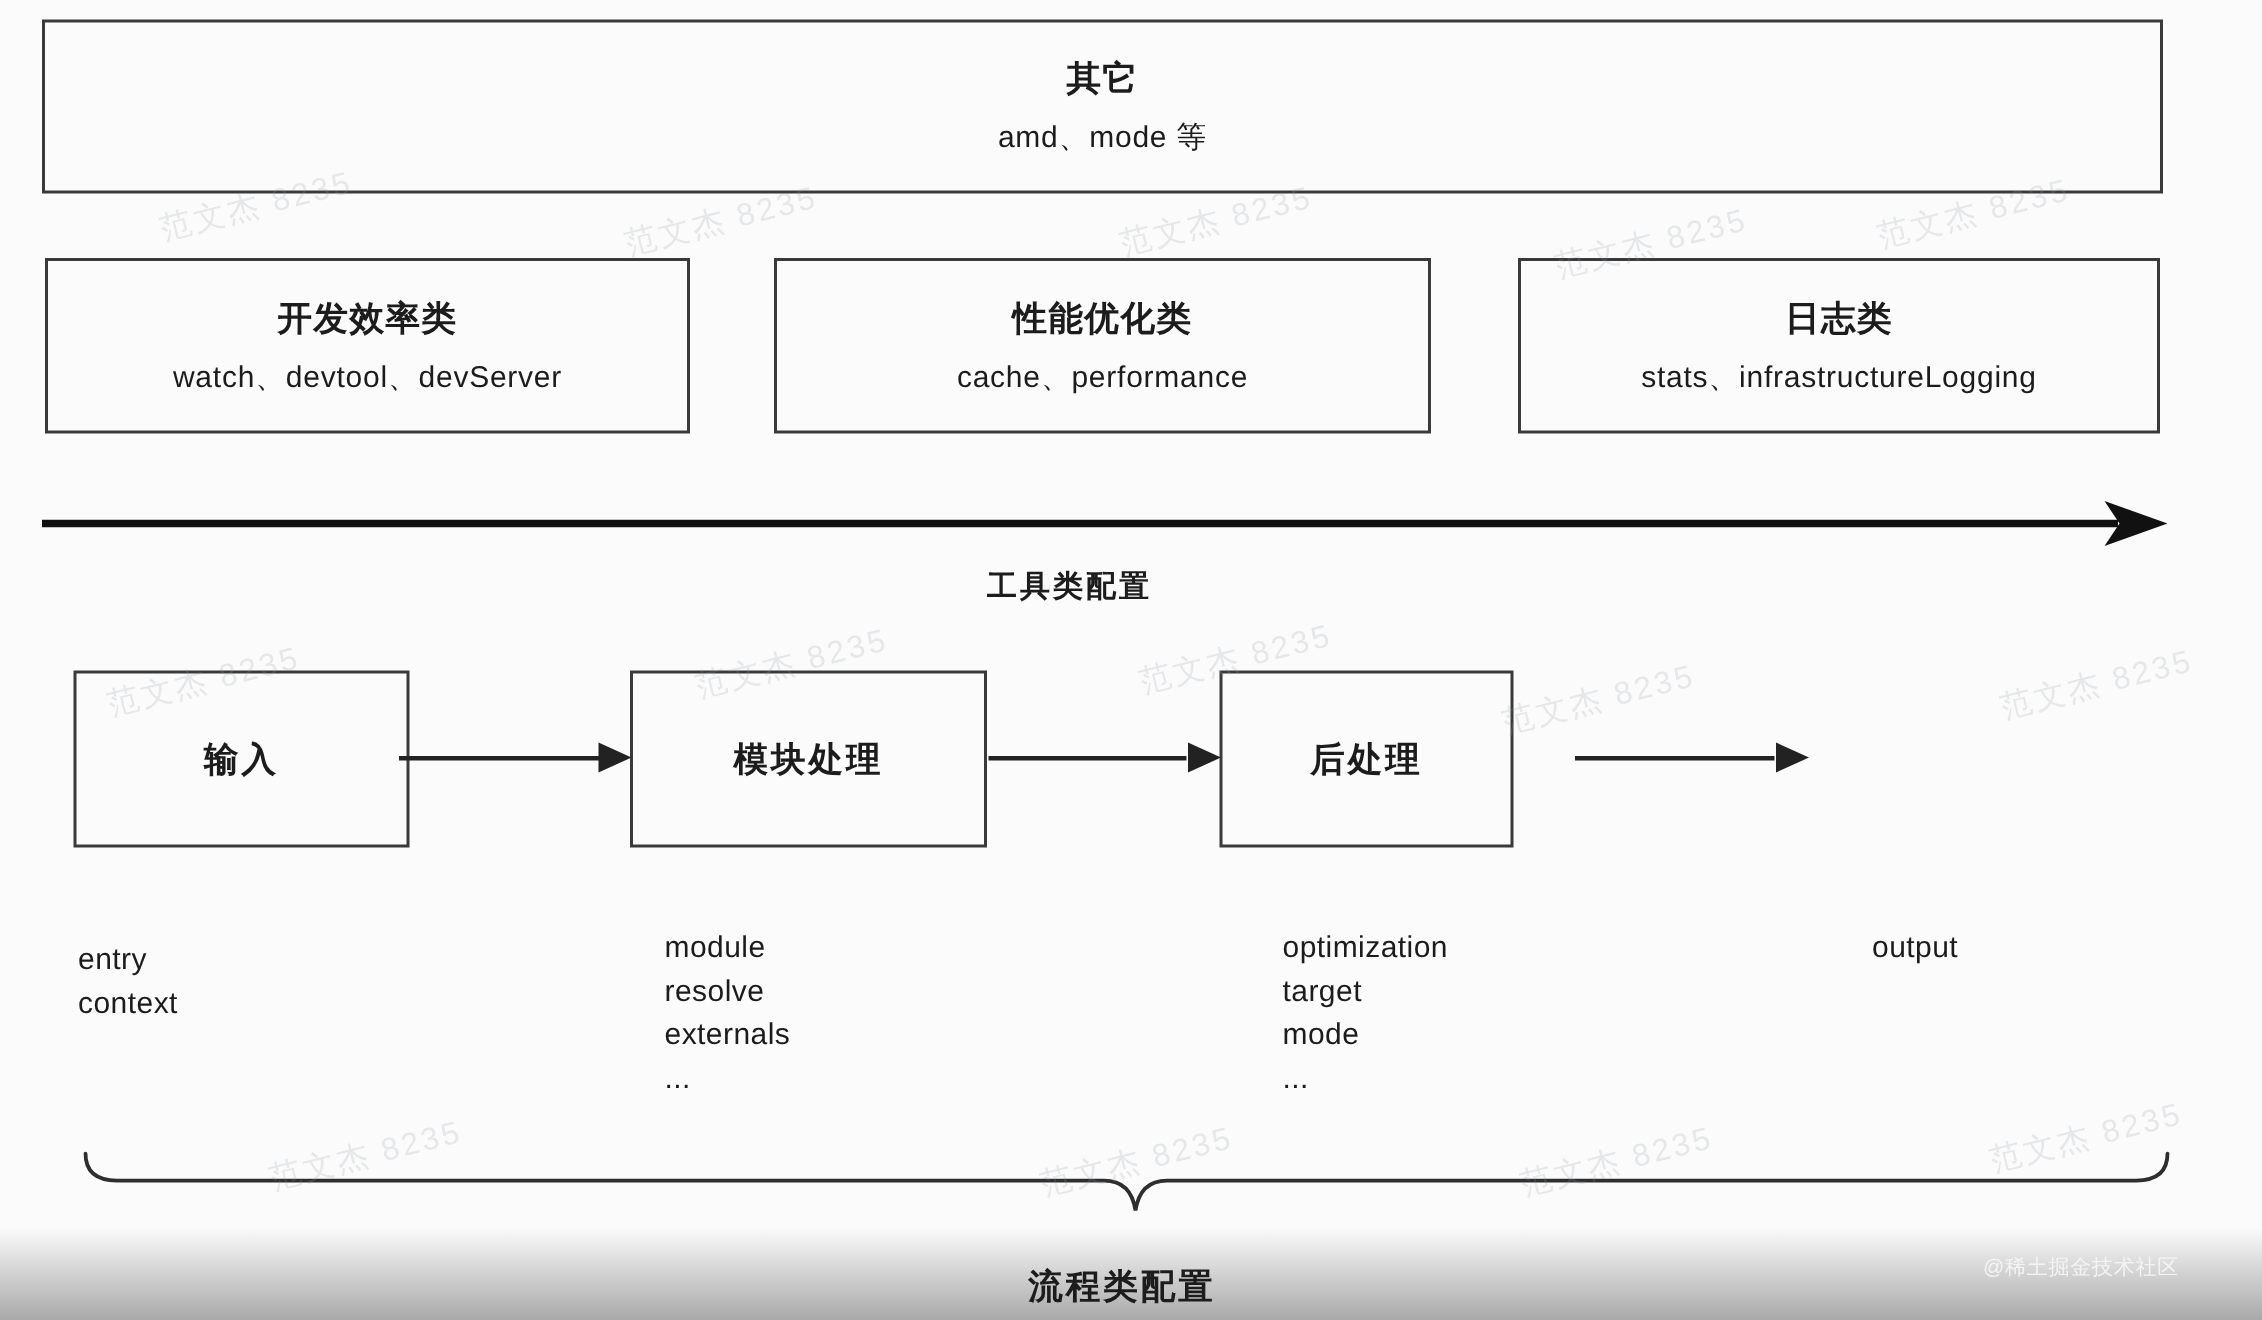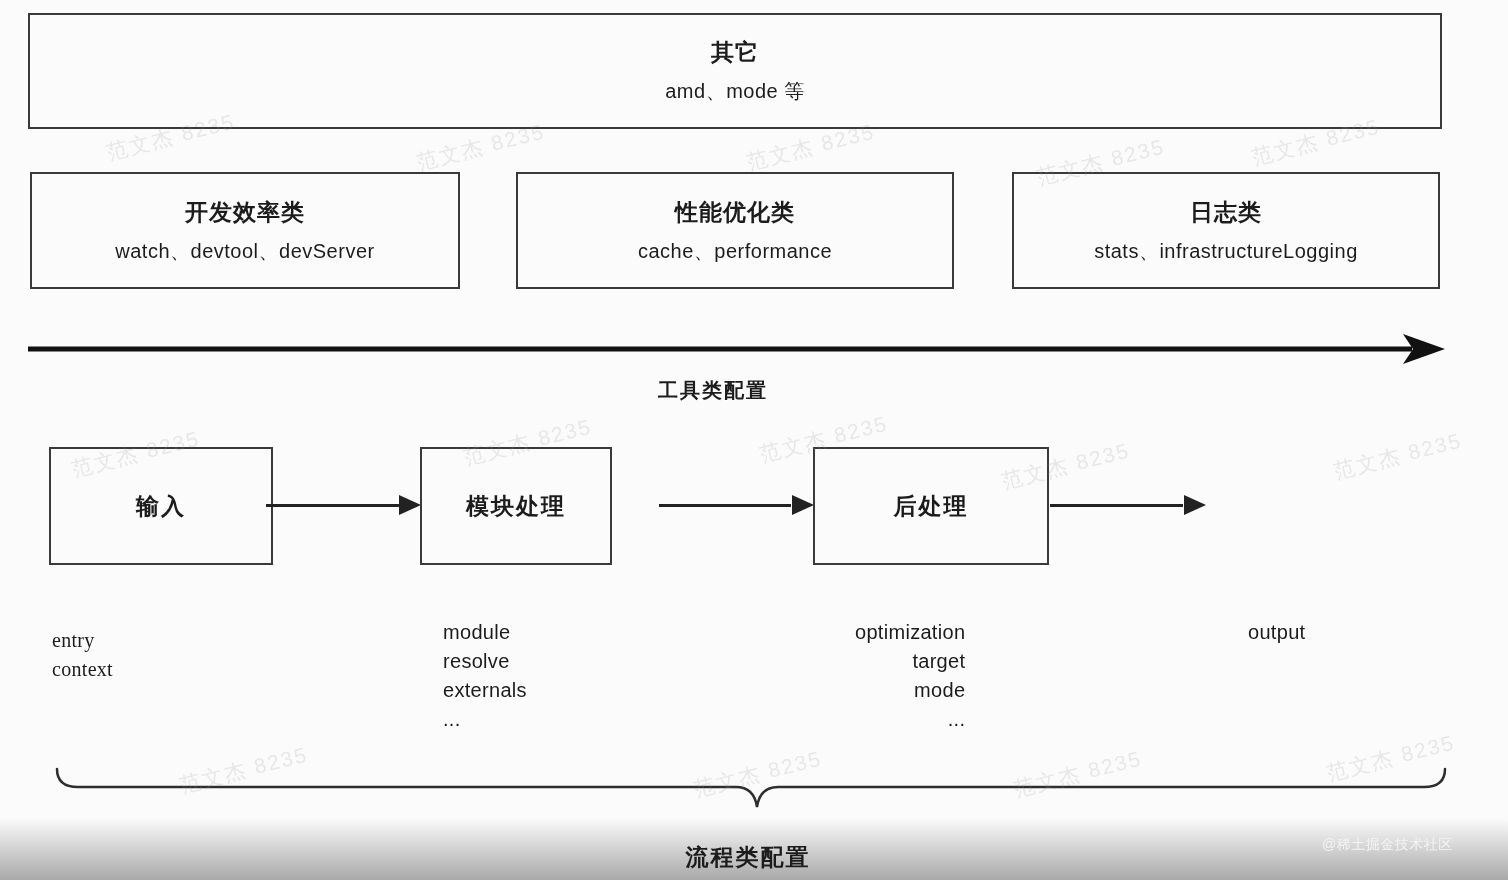--- a/index.html
+++ b/index.html
@@ -44,45 +44,45 @@
   
   .axis-svg{position:absolute;left:0;top:0;width:1508px;height:880px;pointer-events:none;}
   .axis-label{
     position:absolute;left:633px;top:377px;width:160px;
     text-align:center;font-size:20px;font-weight:bold;letter-spacing:2px;
   }
 
   
   .flow-box{top:447px;height:118px;}
   .flow-1{left:27px;width:224px;margin-left:22px;}
-  .flow-2{left:420px;width:192px;}
-  .flow-3{left:813px;width:236px;}
+  .flow-2{left:420px;width:238px;}
+  .flow-3{left:813px;width:196px;}
   .flow-4{left:1205px;width:240px;}
   .flow-box .title{font-size:23px;font-weight:bold;letter-spacing:2px;}
 
   
   .conn{position:absolute;top:504px;height:3px;background:#222;}
   .conn-1{left:266px;width:134px;}
   .conn-2{left:659px;width:132px;}
   .conn-3{left:1050px;width:133px;}
   .conn-head{
     position:absolute;top:495px;width:0;height:0;
     border-top:10px solid transparent;
     border-bottom:10px solid transparent;
     border-left:22px solid #222;
   }
   .conn-head-1{left:399px;}
   .conn-head-2{left:792px;}
   .conn-head-3{left:1184px;}
 
   
   .opts{position:absolute;font-size:20px;line-height:29px;letter-spacing:.3px;}
-  .opts-1{left:52px;top:626px;font-family:Liberation Serif, serif;}
+  .opts-1{left:52px;top:626px;}
   .opts-2{left:443px;top:618px;}
-  .opts-3{left:855px;top:618px;text-align:right;}
+  .opts-3{left:855px;top:618px;}
   .opts-4{left:1248px;top:618px;}
 
   
   .brace-label{
     position:absolute;left:668px;top:842px;width:160px;z-index:6;
     text-align:center;font-size:23px;font-weight:bold;letter-spacing:2px;
   }
 
   
   .bottom-gradient{

